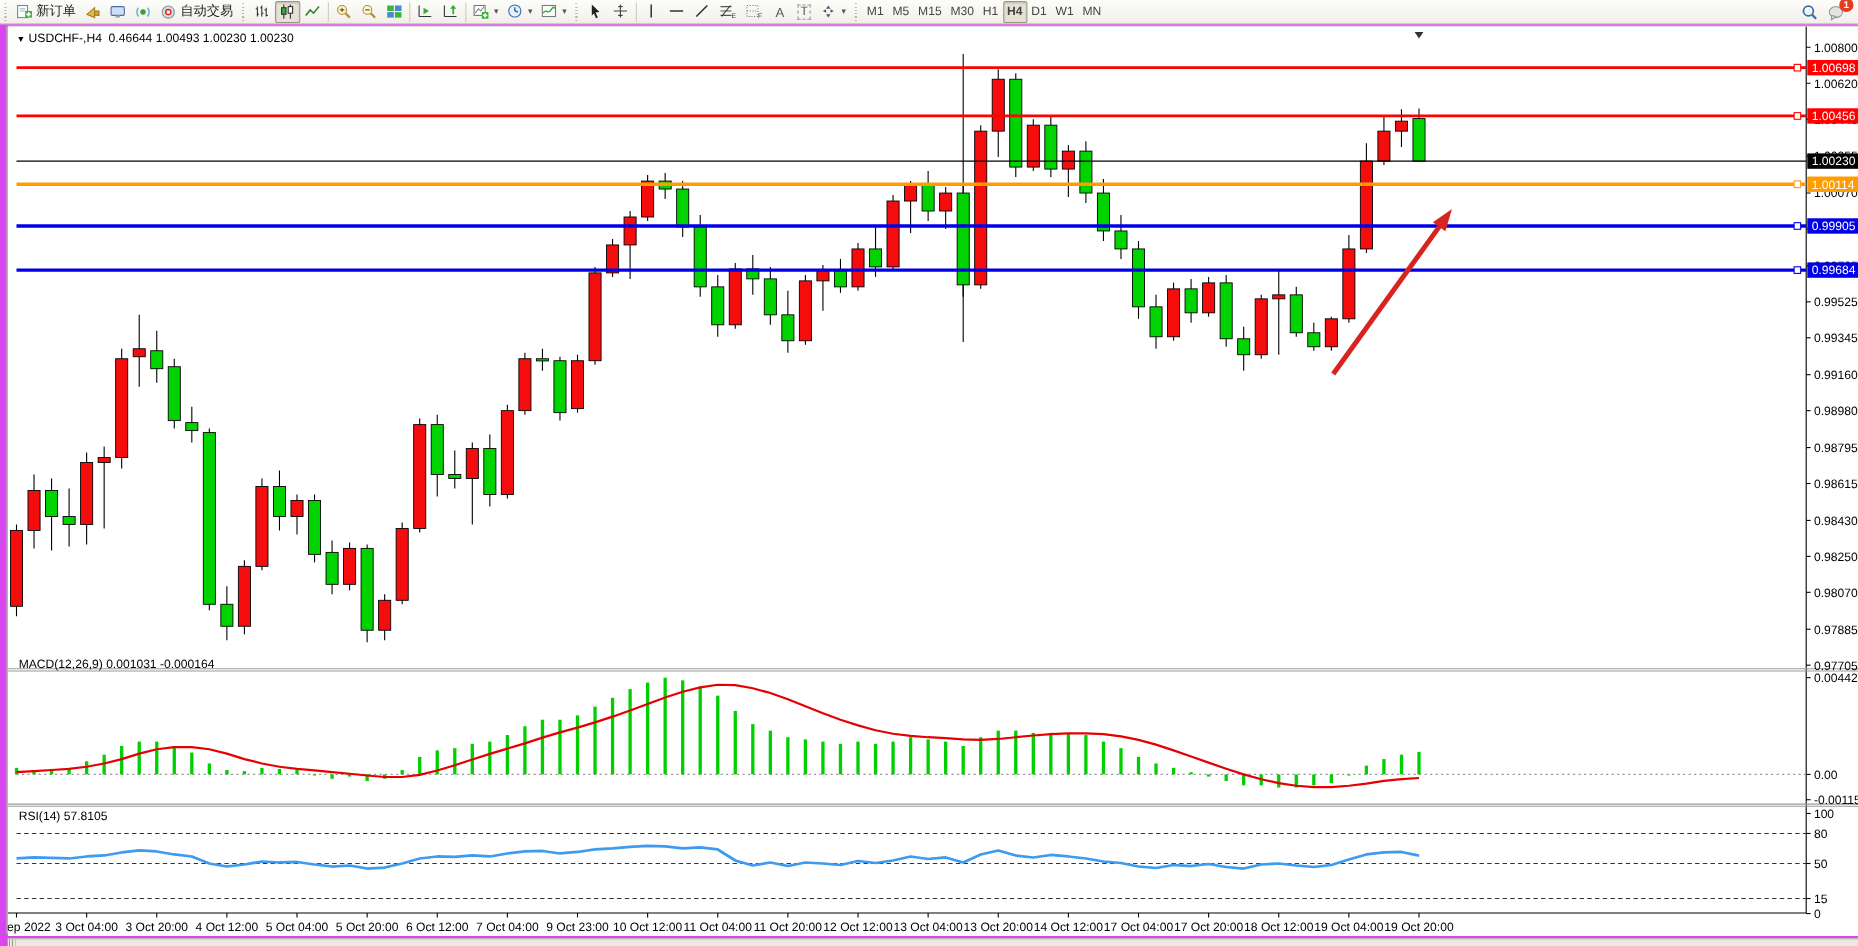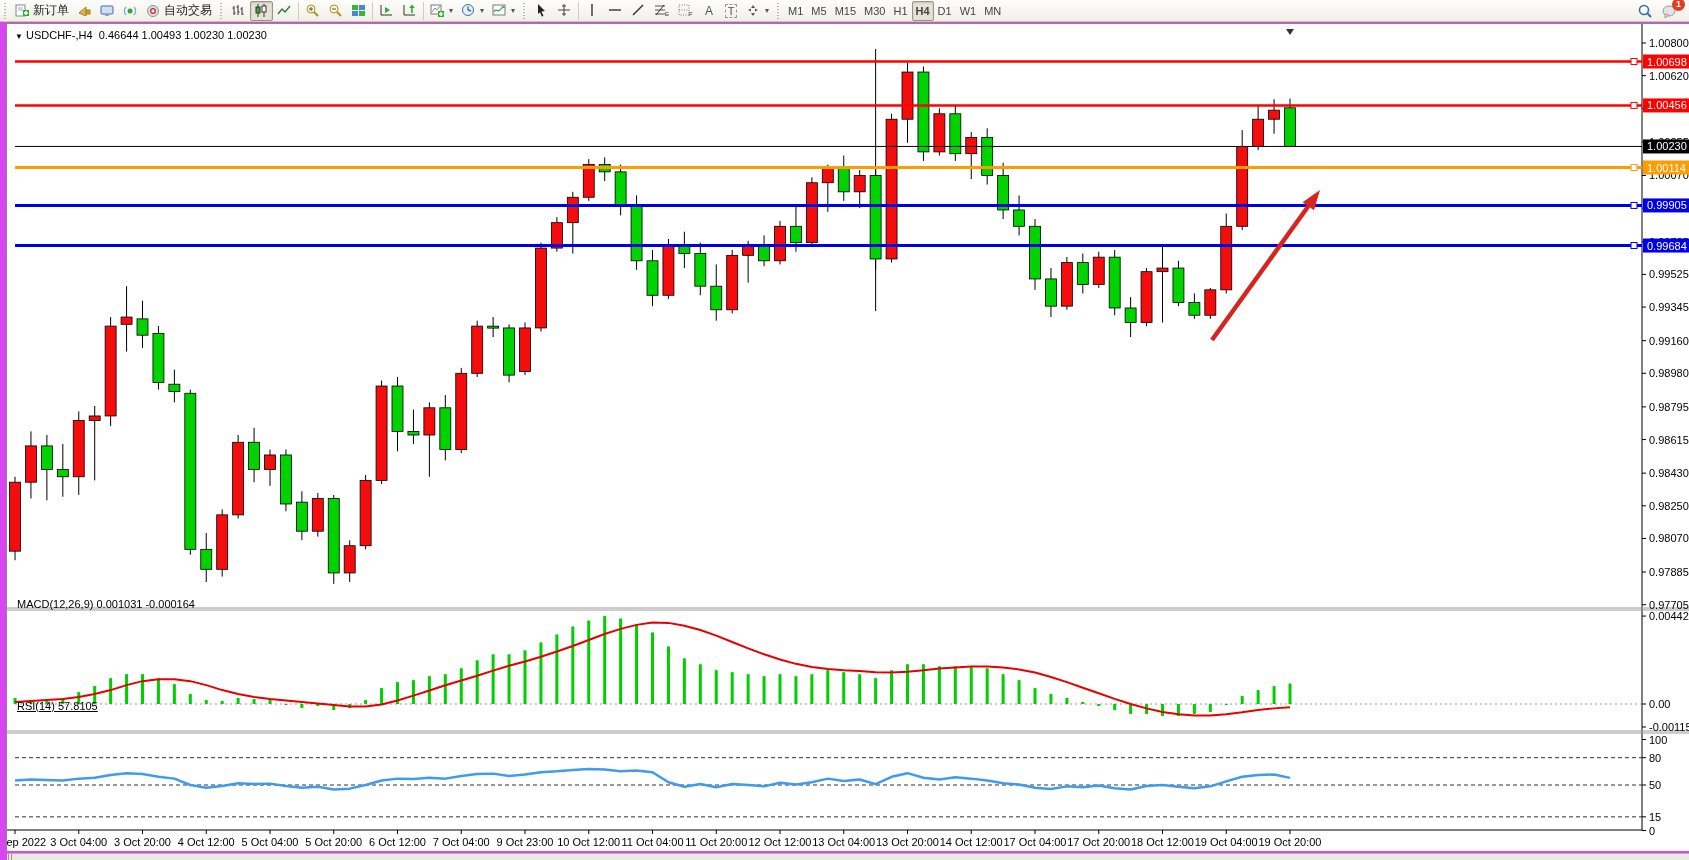--- a/index.html
+++ b/index.html
@@ -703,19 +703,19 @@
             <text x="1640" y="147.50090744101794" fill="#fff">1.00114</text>
             <rect x="1636" y="174.4319419237752" width="47" height="14" fill="#0000e8"></rect>
             <text x="1640" y="185.4319419237752" fill="#fff">0.99905</text>
             <rect x="1636" y="214.5408348457361" width="47" height="14" fill="#0000e8"></rect>
             <text x="1640" y="225.5408348457361" fill="#fff">0.99684</text>
           </g>
         </svg>
 
       <div class="ovl" style="left:8px;top:5px;"><span style="font-size:8px;">▼</span> <span>USDCHF-,H4</span>&nbsp; <span>0.46644 1.00493 1.00230 1.00230</span></div>
       <div class="ovl" style="left:10px;top:574px;"><span>MACD(12,26,9)</span> <span>0.001031 -0.000164</span></div>
-      <div class="ovl" style="left:10px;top:676px;text-decoration:underline;"><span>RSI(14)</span> <span>57.8105</span></div>
+      <div class="ovl" style="left:10px;top:712px;"><span>RSI(14)</span> <span>57.8105</span></div>
 
       <div id="bottomstrip"></div>
       <div id="bottomgrip"></div>
     </div>
   </div>
 </div>
 
 </body></html>

